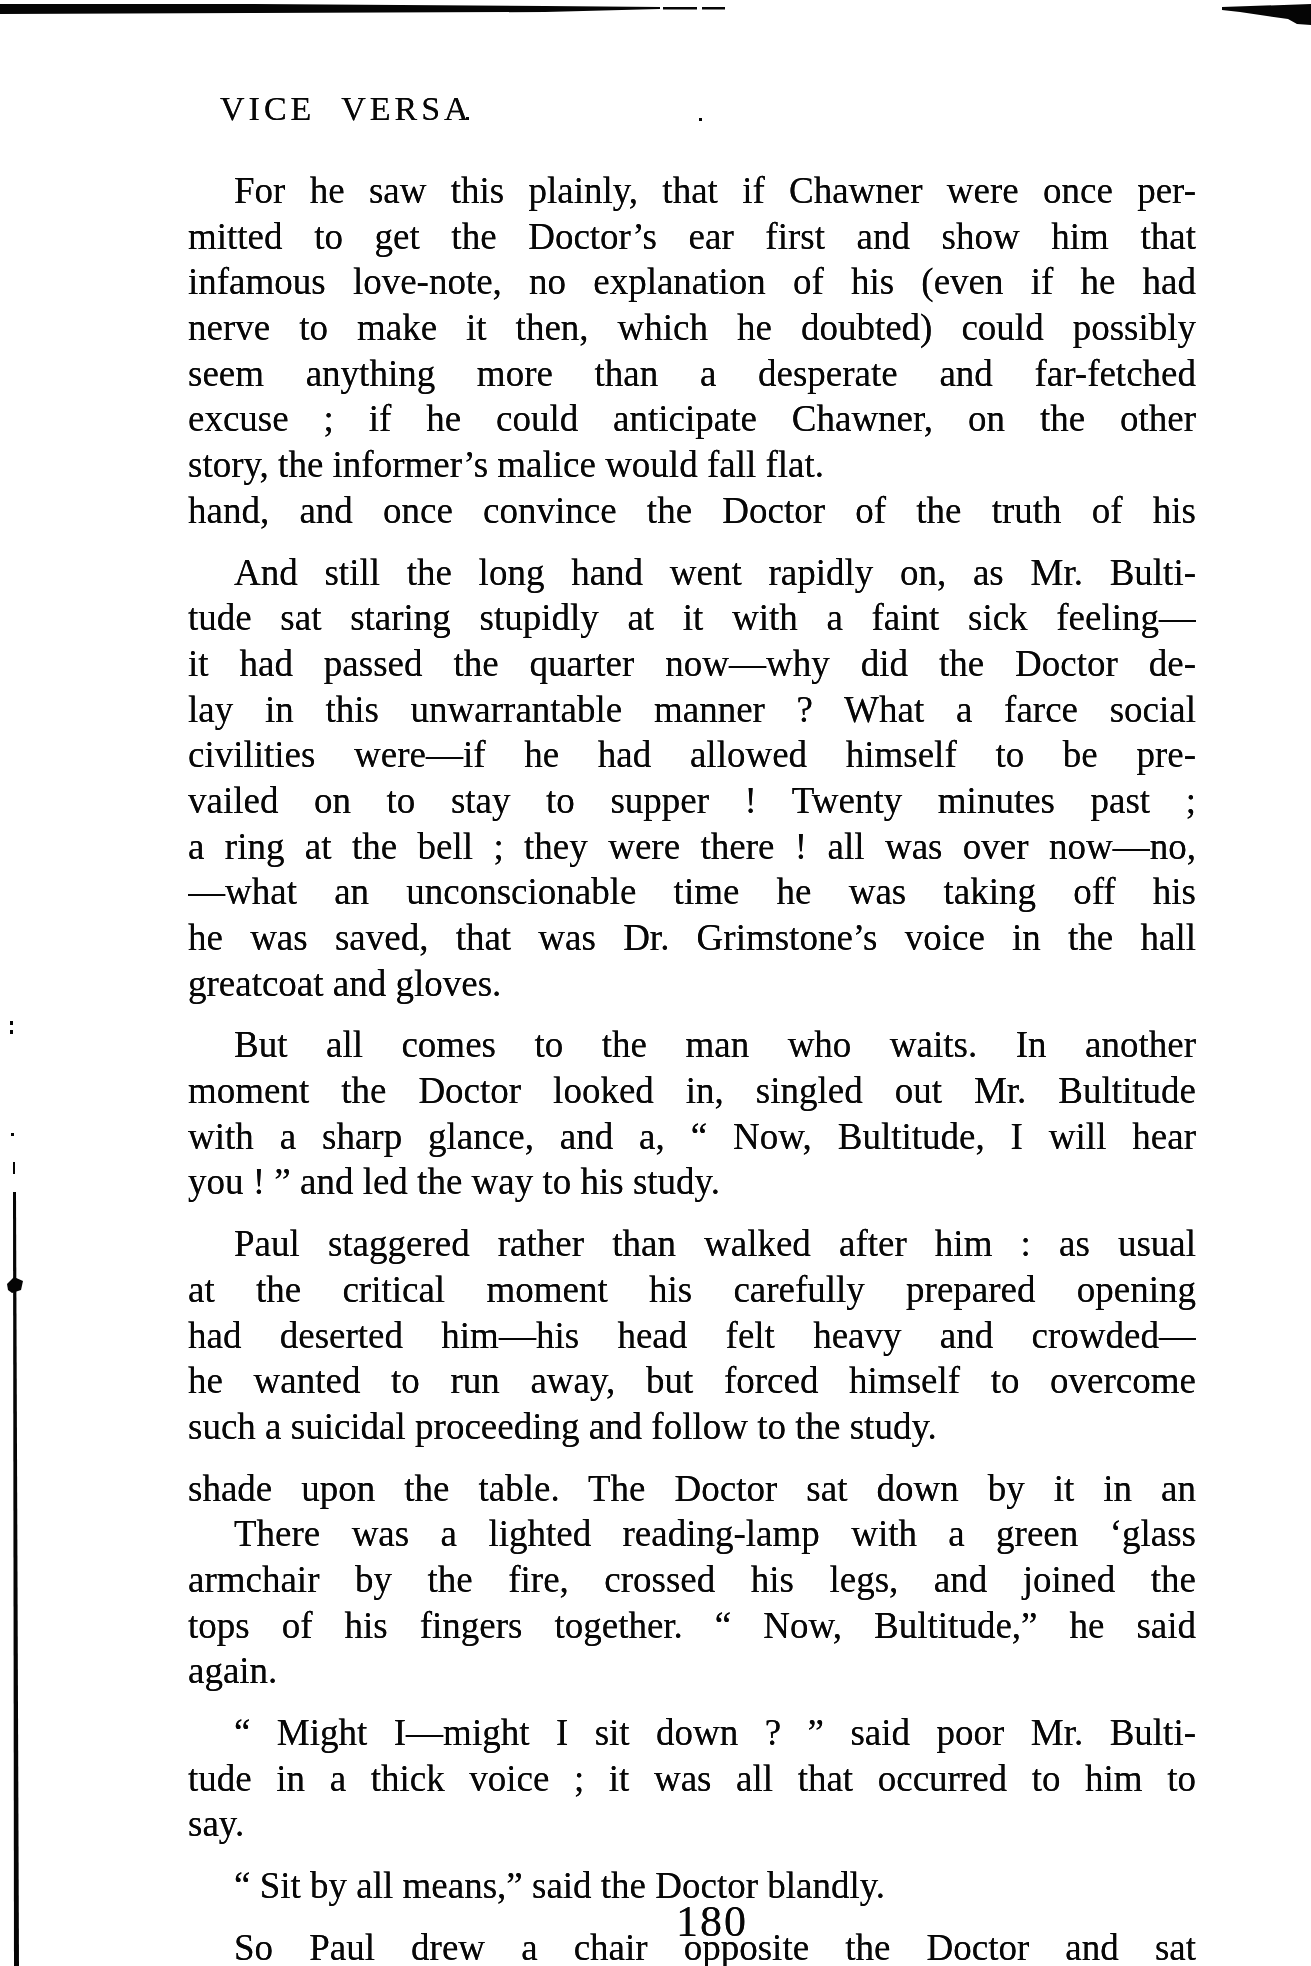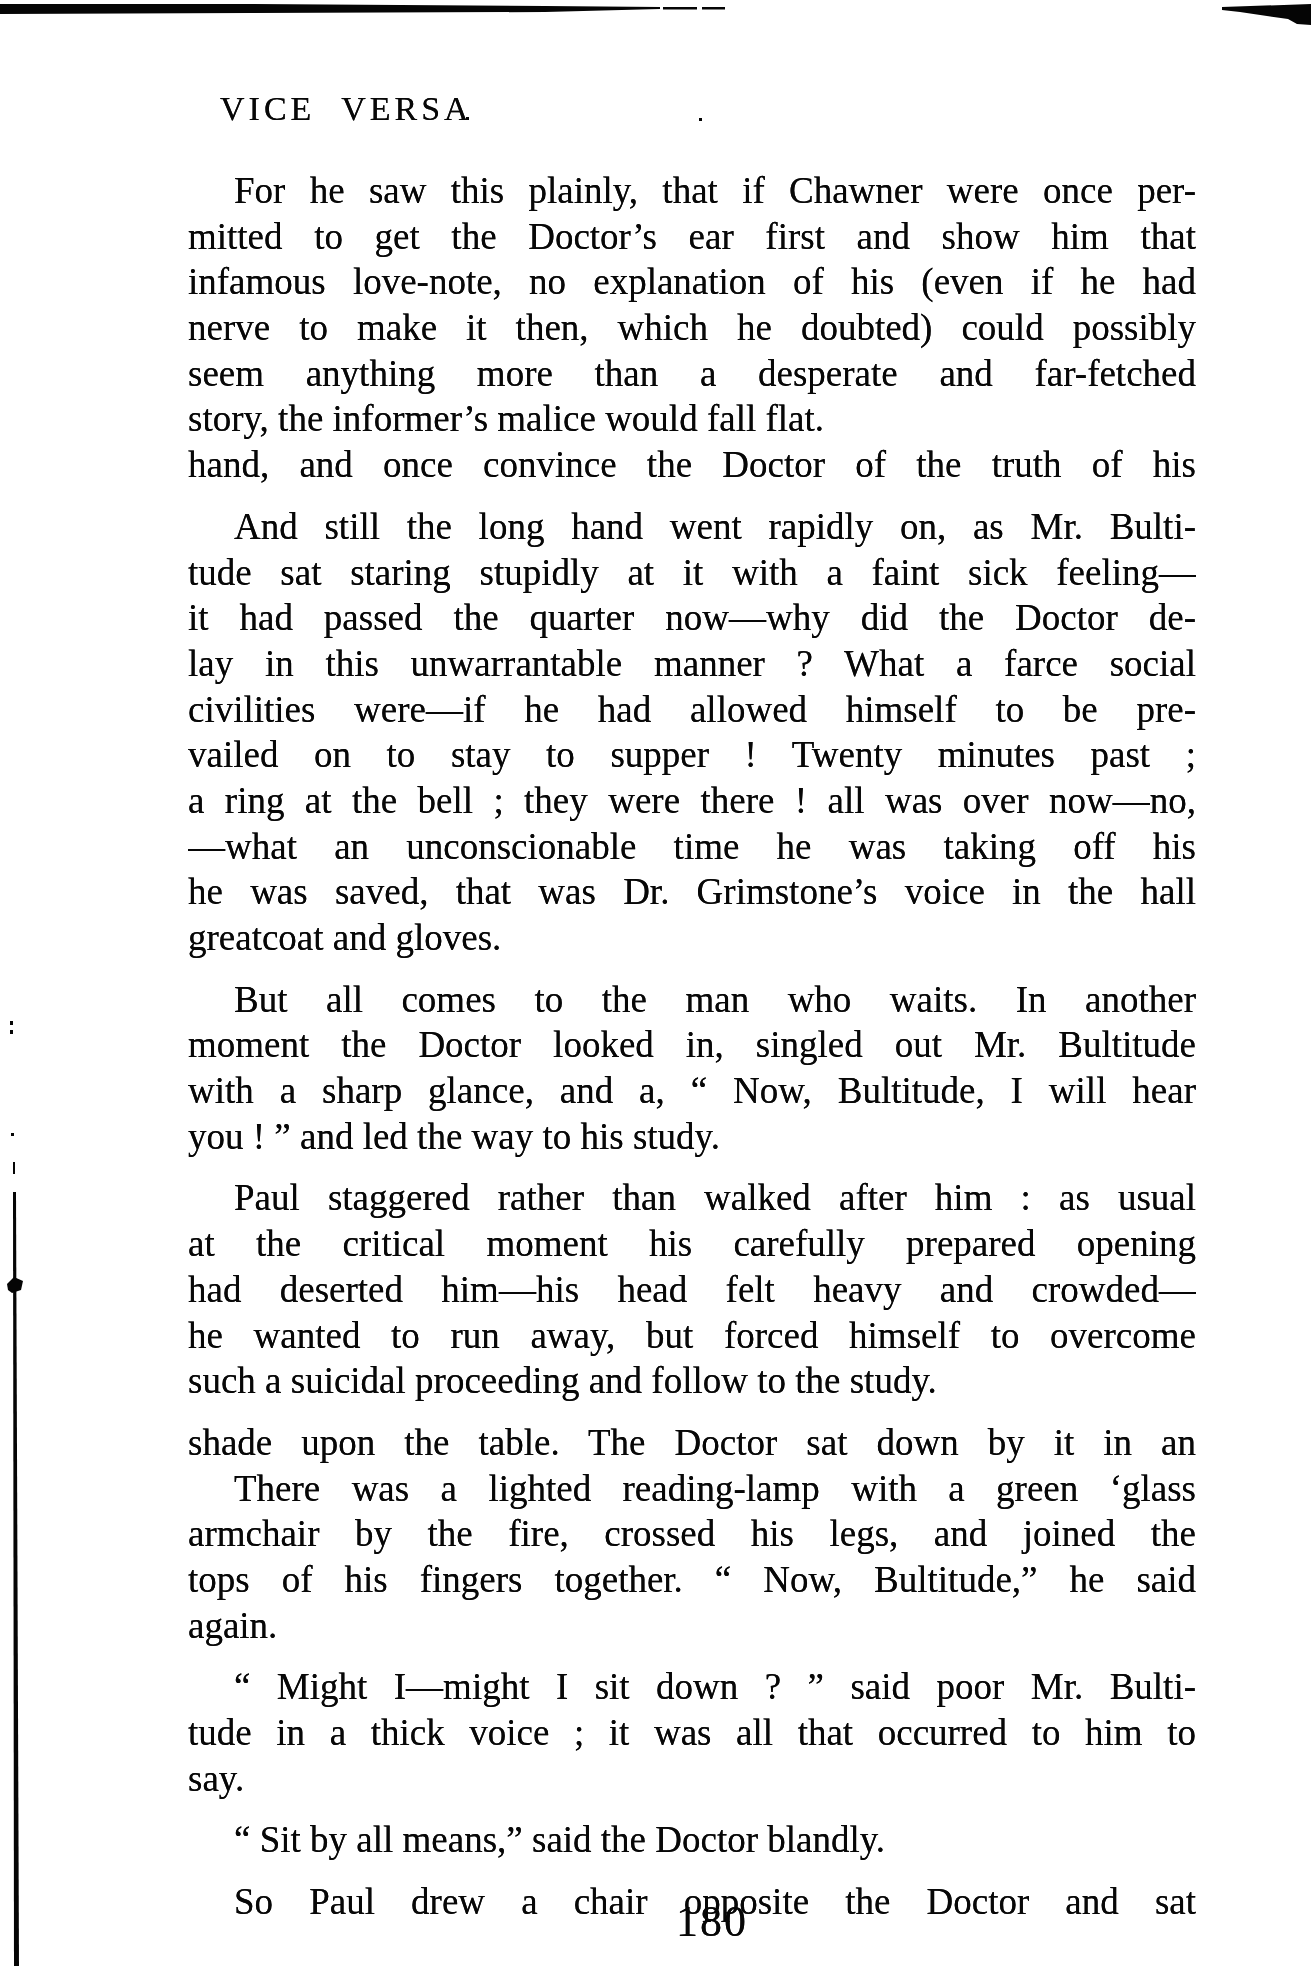--- a/index.html
+++ b/index.html
@@ -88,20 +88,21 @@
 
   <div class="running-header">VICE VERSA</div>
 
   <div class="text-block">
       <div class="paragraph">
         <div class="line first">For he saw this plainly, that if Chawner were once per-</div>
         <div class="line">mitted to get the Doctor’s ear first and show him that</div>
         <div class="line">infamous love-note, no explanation of his (even if he had</div>
         <div class="line">nerve to make it then, which he doubted) could possibly</div>
         <div class="line">seem anything more than a desperate and far-fetched</div>
+        <div class="line">excuse ; if he could anticipate Chawner, on the other</div>
         <div class="line para-end">story, the informer’s malice would fall flat.</div>
         <div class="line">hand, and once convince the Doctor of the truth of his</div>
       </div>
       <div class="paragraph">
         <div class="line first">And still the long hand went rapidly on, as Mr. Bulti-</div>
         <div class="line">tude sat staring stupidly at it with a faint sick feeling—</div>
         <div class="line">it had passed the quarter now—why did the Doctor de-</div>
         <div class="line">lay in this unwarrantable manner ? What a farce social</div>
         <div class="line">civilities were—if he had allowed himself to be pre-</div>
         <div class="line">vailed on to stay to supper ! Twenty minutes past ;</div>

